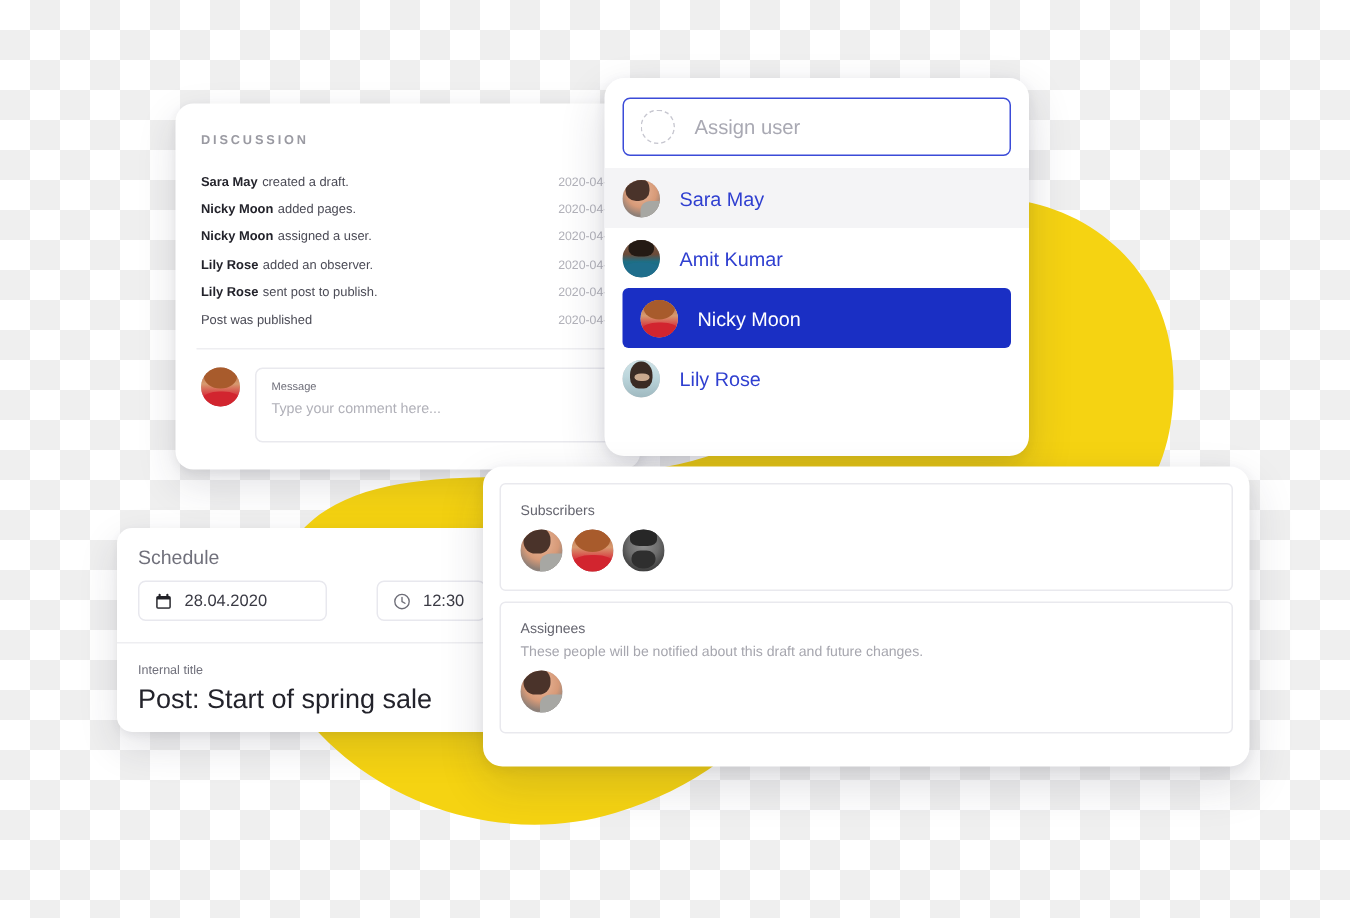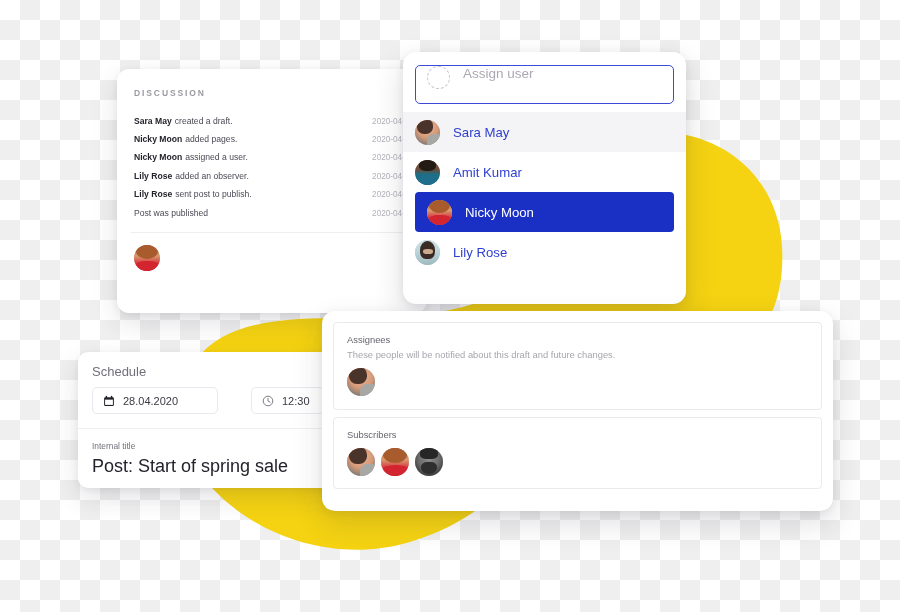--- a/index.html
+++ b/index.html
@@ -102,20 +102,21 @@
     border-radius: 13px;
     overflow: hidden;
     box-shadow: 0 12px 30px rgba(40,40,60,.16), 0 2px 8px rgba(40,40,60,.08);
   }
   .assign-search {
     margin: 13px 12px 8px 12px;
     height: 39px;
     border: 1.6px solid #3b4bd8;
     border-radius: 5px;
     display: flex;
+    align-items: center;
     padding: 0 11px;
     background: #fff;
   }
   .dashed-avatar {
     width: 23px; height: 23px;
     border-radius: 50%;
     border: 1.6px dashed #c7c7d0;
     flex: 0 0 auto;
   }
   .assign-search-placeholder {
@@ -318,20 +319,24 @@
         <span class="disc-date">2020-04-28</span>
       </div>
     </div>
 
     <div class="disc-sep"></div>
 
     <div class="msg-row">
       <div class="big-avatar" style="width:26px;height:26px;">
         <span class="av av-nicky"></span>
       </div>
+      <div class="msg-box">
+        <div class="msg-label">Message</div>
+        <div class="msg-placeholder">Type your comment here...</div>
+      </div>
     </div>
   </div>
 
   <div class="card" id="assign-panel">
 
     <div class="assign-search">
       <span class="dashed-avatar"></span>
       <span class="assign-search-placeholder">Assign user</span>
     </div>
 
@@ -398,40 +403,40 @@
     <div class="sched-divider"></div>
 
     <div class="title-block">
       <div class="title-label">Internal title</div>
       <div class="title-value">Post: Start of spring sale</div>
     </div>
   </div>
 
   <div class="card" id="subs-card">
 
+    <div class="subsection">
+      <div class="sub-label">Subscribers</div>
+      <div class="avatar-row">
+        <span class="big-avatar">
+          <span class="av av-sara"></span>
+        </span>
+        <span class="big-avatar">
+          <span class="av av-nicky"></span>
+        </span>
+        <span class="big-avatar">
+          <span class="av av-jack"></span>
+        </span>
+      </div>
+    </div>
+
     <div class="subsection" style="height:88px;">
       <div class="sub-label">Assignees</div>
       <div class="sub-desc">These people will be notified about this draft and future changes.</div>
       <div class="avatar-row">
         <span class="big-avatar">
           <span class="av av-sara"></span>
         </span>
       </div>
     </div>
 
-    <div class="subsection">
-      <div class="sub-label">Subscribers</div>
-      <div class="avatar-row">
-        <span class="big-avatar">
-          <span class="av av-sara"></span>
-        </span>
-        <span class="big-avatar">
-          <span class="av av-nicky"></span>
-        </span>
-        <span class="big-avatar">
-          <span class="av av-jack"></span>
-        </span>
-      </div>
-    </div>
-
   </div>
 
 </div>
 
 </body></html>

